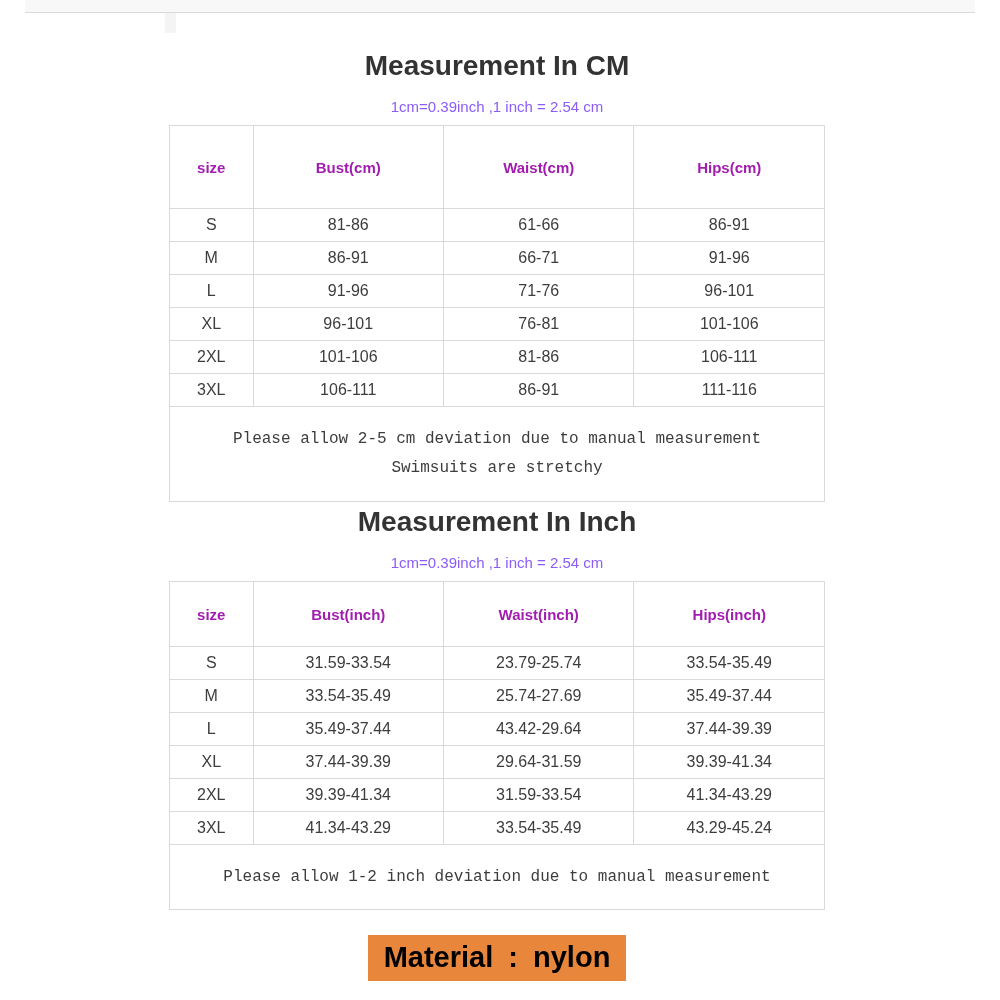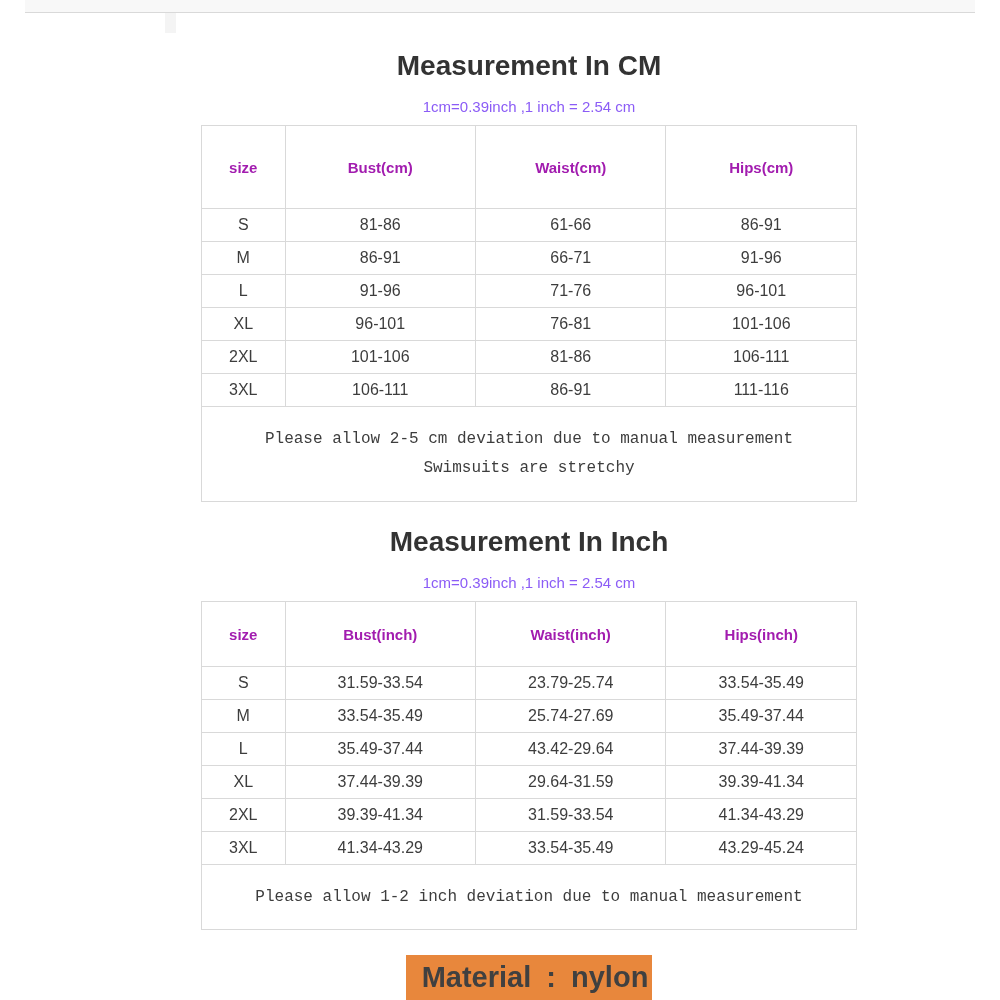--- a/index.html
+++ b/index.html
@@ -27,34 +27,34 @@
   .top-notch {
     position: absolute;
     left: 165px;
     top: 13px;
     width: 11px;
     height: 20px;
     background: #f4f4f4;
   }
   .content {
     position: absolute;
-    left: 201px;
+    left: 169px;
     top: 0;
     width: 656px;
   }
   .sec-title {
     margin: 0;
     text-align: center;
     font-size: 28px;
     line-height: 32px;
     font-weight: bold;
     color: #333333;
   }
   .sec-title.first { margin-top: 50px; }
-  .sec-title.second { margin-top: 24px; }
+  .sec-title.second { margin-top: 4px; }
   .subtitle {
     margin-top: 16px;
     text-align: center;
     font-size: 15px;
     color: #8b5cf6;
   }
   table.size-table {
     width: 100%;
     margin-top: 10px;
     border-collapse: collapse;
@@ -86,24 +86,24 @@
   table.t-cm tfoot td { height: 94px; }
   table.t-inch tfoot td { height: 64px; }
   .note-line { line-height: 29px; font-family: Liberation Mono, monospace; }
   .material-wrap {
     margin-top: 25px;
     text-align: center;
   }
   .material-badge {
     display: inline-block;
     background: #e8873c;
-    color: #404040;
+    color: #000000;
     font-size: 29px;
     font-weight: bold;
-    padding: 6px 4px 7px 16px;
+    padding: 6px 16px 7px 16px;
     word-spacing: 7px;
   }
 </style>
 </head>
 <body>
 
 <div class="topbar"></div>
 <div class="top-notch"></div>
 
 <div class="content">

